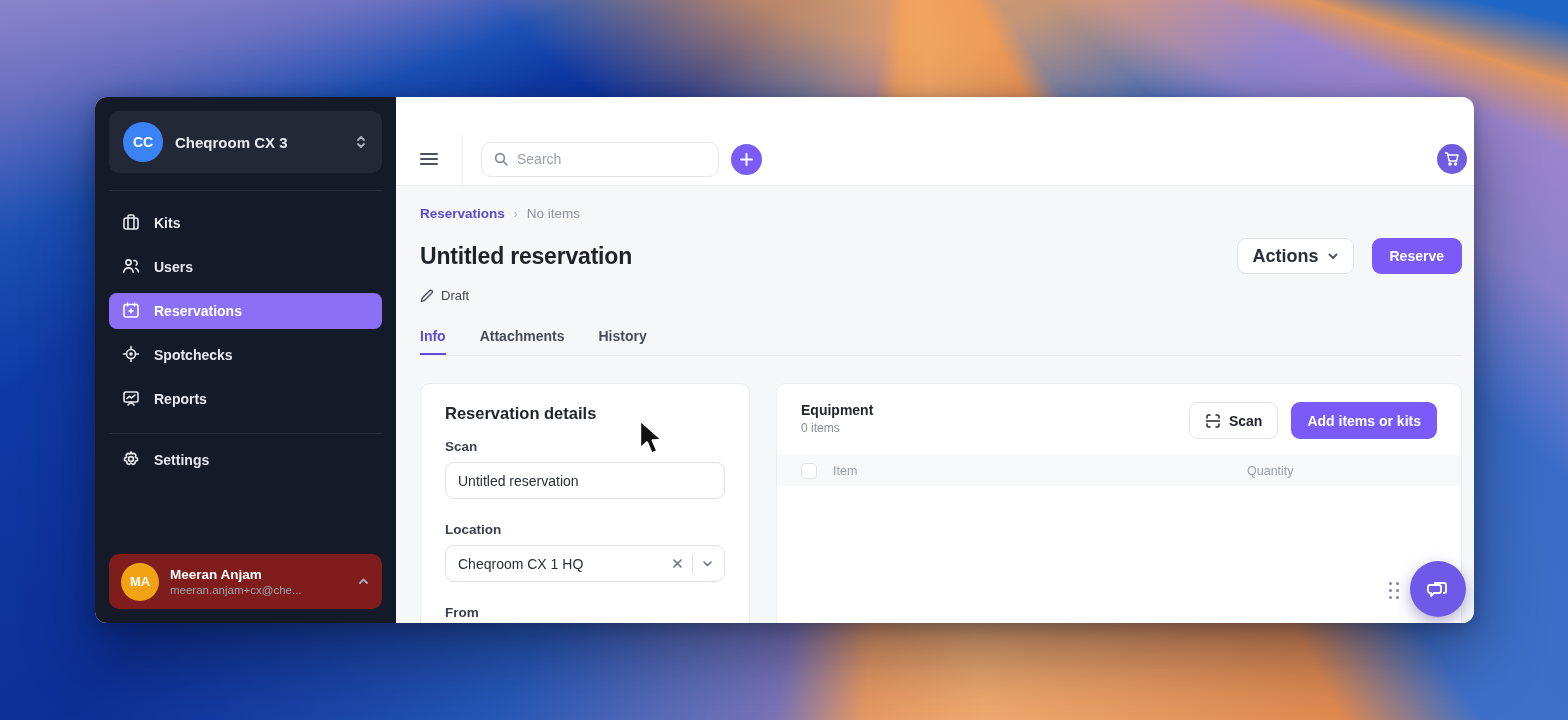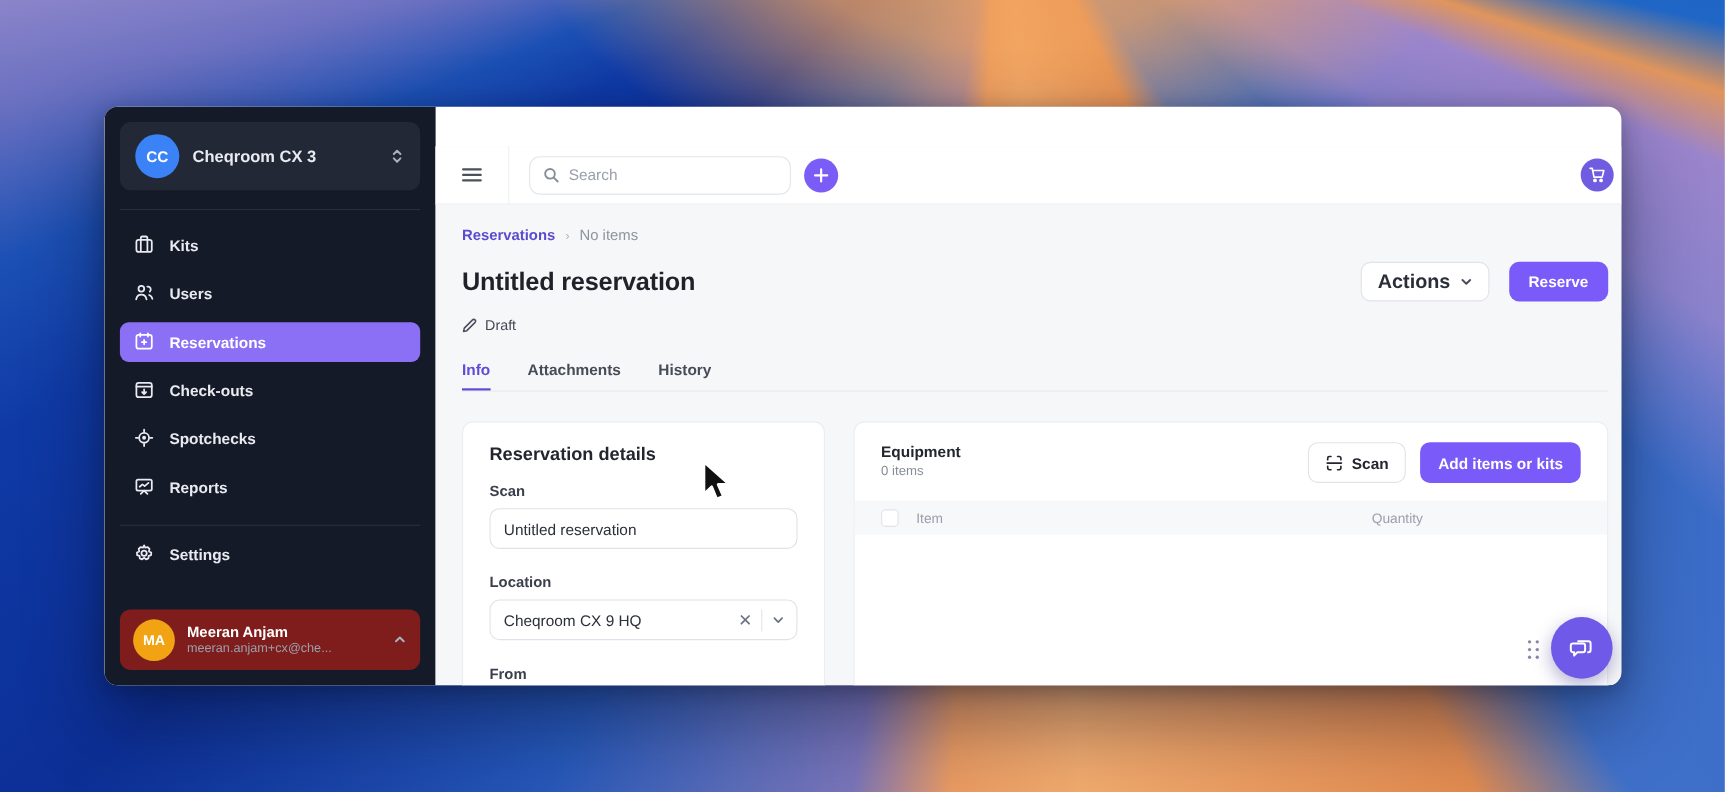--- a/index.html
+++ b/index.html
@@ -197,28 +197,20 @@
     </div>
     <div class="nav-item active">
       <span><svg width="20" height="20" viewBox="0 0 20 20" fill="none" stroke="currentColor" stroke-width="1.6" stroke-linecap="round" stroke-linejoin="round">
             <rect x="3" y="4.5" width="14" height="12.5" rx="2"></rect>
             <path d="M6.5 3v3M13.5 3v3"></path>
             <path d="M10 9v4M8 11h4"></path>
           </svg></span>
       <span>Reservations</span>
     </div>
     <div class="nav-item">
-      <span><svg width="20" height="20" viewBox="0 0 20 20" fill="none" stroke="currentColor" stroke-width="1.6" stroke-linecap="round" stroke-linejoin="round">
-            <rect x="3" y="4" width="14" height="13" rx="2"></rect>
-            <path d="M3 7.5h14"></path>
-            <path d="M10 10v4M8.2 12.4l1.8 1.8 1.8-1.8"></path>
-          </svg></span>
-      <span>Check-outs</span>
-    </div>
-    <div class="nav-item">
       <span><svg width="20" height="20" viewBox="0 0 20 20" fill="none" stroke="currentColor" stroke-width="1.6" stroke-linecap="round">
             <circle cx="10" cy="10" r="4.5"></circle>
             <circle cx="10" cy="10" r="1" fill="currentColor"></circle>
             <path d="M10 2.5v2M10 15.5v2M2.5 10h2M15.5 10h2"></path>
           </svg></span>
       <span>Spotchecks</span>
     </div>
     <div class="nav-item">
       <span><svg width="20" height="20" viewBox="0 0 20 20" fill="none" stroke="currentColor" stroke-width="1.6" stroke-linecap="round" stroke-linejoin="round">
             <rect x="3" y="4" width="14" height="10" rx="1.5"></rect>
@@ -330,21 +322,21 @@
       <div class="cards-row">
 
         <div class="card details-card">
           <div class="card-heading">Reservation details</div>
 
           <div class="field-label first">Scan</div>
           <input class="text-input" type="text" value="Untitled reservation" style="">
 
           <div class="field-label">Location</div>
           <div class="select-box">
-            <span class="select-value">Cheqroom CX 9 HQ</span>
+            <span class="select-value">Cheqroom CX 1 HQ</span>
             <span class="icon-btn-mini">
               <svg width="13" height="13" viewBox="0 0 13 13" stroke="currentColor" stroke-width="1.6" stroke-linecap="round">
                   <path d="M3 3l7 7M10 3l-7 7"></path>
                 </svg>
             </span>
             <span class="select-sep"></span>
             <span class="icon-btn-mini">
               <svg width="13" height="13" viewBox="0 0 13 13" fill="none" stroke="currentColor" stroke-width="1.6" stroke-linecap="round" stroke-linejoin="round">
                   <polyline points="3,5 6.5,8.5 10,5"></polyline>
                 </svg>

